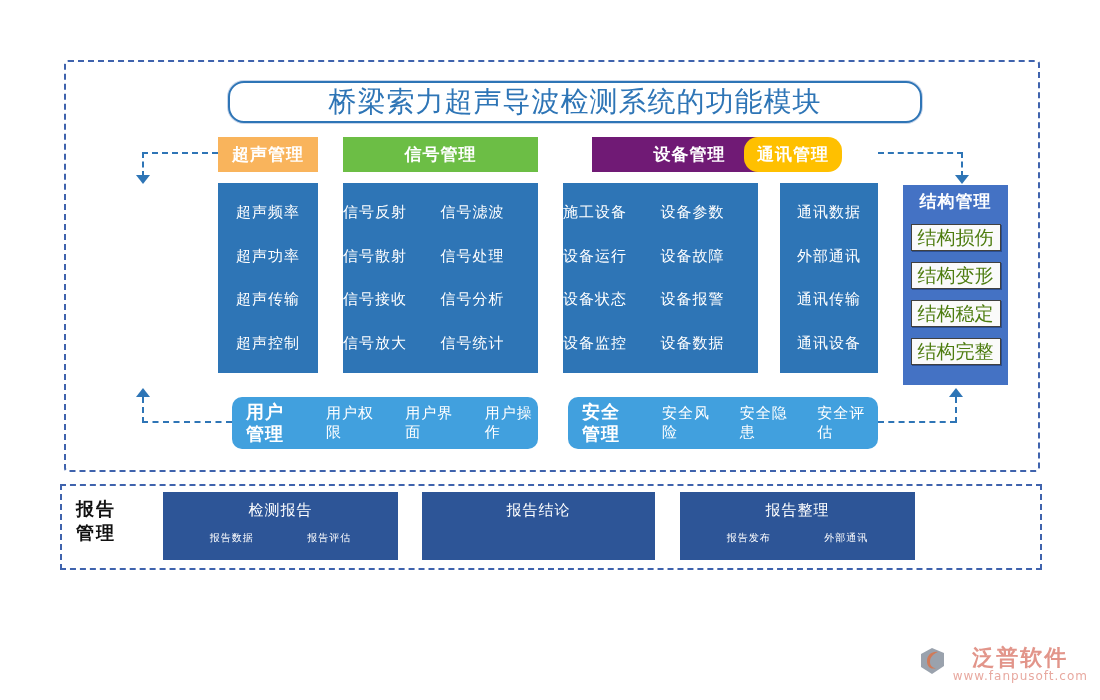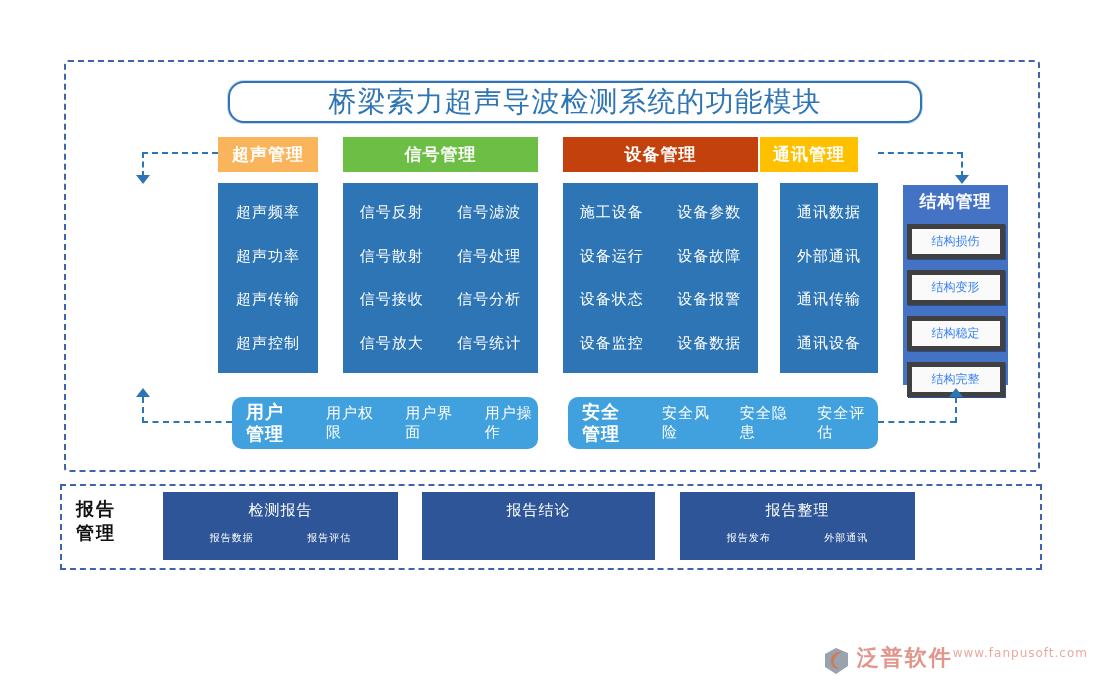--- a/index.html
+++ b/index.html
@@ -17,54 +17,54 @@
              border:2px solid #2E75B6;border-radius:16px;background:#fff;
              box-shadow:0 0 0 1px #c9d6ea;display:flex;align-items:flex-end;justify-content:center;}
   .title-box span{font-family:"DejaVu Serif","Liberation Serif",serif;
                   font-size:28px;color:#2E75B6;letter-spacing:1px;white-space:nowrap;}
 
   
   .hdr{position:absolute;top:137px;height:35px;display:flex;align-items:center;justify-content:center;
        color:#fff;font-weight:bold;font-size:17px;letter-spacing:1px;}
   .hdr-ultra{left:218px;width:100px;background:#F9B45C;}
   .hdr-signal{left:343px;width:195px;background:#6CBE45;}
-  .hdr-device{left:563px;width:195px;background:#c2410c;}
-  .hdr-comm{left:760px;width:98px;background:#FFC000;}
+  .hdr-device{left:592px;width:195px;background:#701a75;}
+  .hdr-comm{left:744px;width:98px;background:#FFC000;border-radius:14px;}
 
   
   .col{position:absolute;top:183px;height:190px;background:#2E75B6;color:#fff;}
   .col-ultra{left:218px;width:100px;}
   .col-signal{left:343px;width:195px;}
   .col-device{left:563px;width:195px;}
   .col-comm{left:780px;width:98px;}
   .col-list{display:flex;flex-direction:column;justify-content:space-around;height:100%;padding:8px 0;box-sizing:border-box;}
   .col-list .cell{text-align:center;font-size:15px;letter-spacing:1px;}
   .col-grid{display:grid;grid-template-columns:1fr 1fr;height:100%;padding:8px 0;box-sizing:border-box;
             align-content:space-around;row-gap:0;}
-  .col-grid .cell{text-align:center;font-size:15px;letter-spacing:1px;}
+  .col-grid .cell{text-align:left;font-size:15px;letter-spacing:1px;}
 
   
   .panel{position:absolute;top:185px;width:105px;height:200px;background:#4472C4;box-sizing:border-box;}
   .panel-left{left:88px;}
   .panel-right{left:903px;}
   .panel-title{color:#fff;font-weight:bold;font-size:17px;text-align:center;margin-top:5px;letter-spacing:1px;}
 
   
   .cyl{position:relative;width:86px;height:28px;margin:13px auto 0;
        background:linear-gradient(180deg,#e3f0c2 0%,#c3df97 55%,#a3cc70 100%);
        border:1px solid #ccd24f;border-top:none;
        border-radius:8px 8px 50% 50% / 6px 6px 45% 45%;}
   .cyl::before{content:"";position:absolute;left:-1px;right:-1px;top:-7px;height:13px;
        background:linear-gradient(180deg,#f0f8da,#cfe6a8);border:1px solid #ccd24f;border-radius:50%;box-sizing:border-box;}
   .cyl span{position:relative;z-index:2;display:block;text-align:center;line-height:26px;
        font-size:15px;color:#111;}
 
   
-  .wbox{width:88px;height:25px;margin:11px auto 0;background:#fafafa;border:5px solid #404040;
-        display:flex;align-items:center;justify-content:center;font-size:12px;color:#3b82f6;box-shadow:1px 1px 0 #2c4f93;}
+  .wbox{width:88px;height:25px;margin:11px auto 0;background:#fafafa;border:1px solid #404040;
+        display:flex;align-items:center;justify-content:center;font-size:19px;color:#4d7c0f;box-shadow:1px 1px 0 #2c4f93;}
 
   
   .dash-h{position:absolute;border-top:2px dashed #2E75B6;}
   .dash-v{position:absolute;border-left:2px dashed #2E75B6;}
   .arr{position:absolute;width:0;height:0;border-left:7px solid transparent;border-right:7px solid transparent;}
   .arr-down{border-top:9px solid #2E75B6;}
   .arr-up{border-bottom:9px solid #2E75B6;}
 
   
   .skybox{position:absolute;top:397px;height:52px;background:#41A0DE;border-radius:10px;
@@ -81,21 +81,21 @@
                 line-height:1.35;letter-spacing:2px;}
   .rbox{position:absolute;top:492px;height:68px;background:#2D5597;color:#fff;box-sizing:border-box;}
   .rbox1{left:163px;width:235px;}
   .rbox2{left:422px;width:233px;}
   .rbox3{left:680px;width:235px;}
   .rb-title{text-align:center;margin-top:9px;font-size:15px;letter-spacing:1px;}
   .rb-items{display:flex;justify-content:space-around;margin-top:11px;font-size:10px;letter-spacing:1px;padding:0 20px;}
 
   
   .brand{position:absolute;right:12px;top:646px;display:flex;align-items:flex-start;gap:5px;}
-  .brand-text{display:flex;flex-direction:row;}
+  .brand-text{display:flex;flex-direction:column;align-items:center;}
   .brand-name{font-size:22px;font-weight:bold;color:#E2958A;letter-spacing:2px;line-height:1.05;}
   .brand-url{font-size:12px;color:#E8A9A0;letter-spacing:1px;}
 </style>
 </head>
 <body>
 
 <div class="canvas">
 
   <div class="frame-top"></div>
   <div class="frame-bottom"></div>

